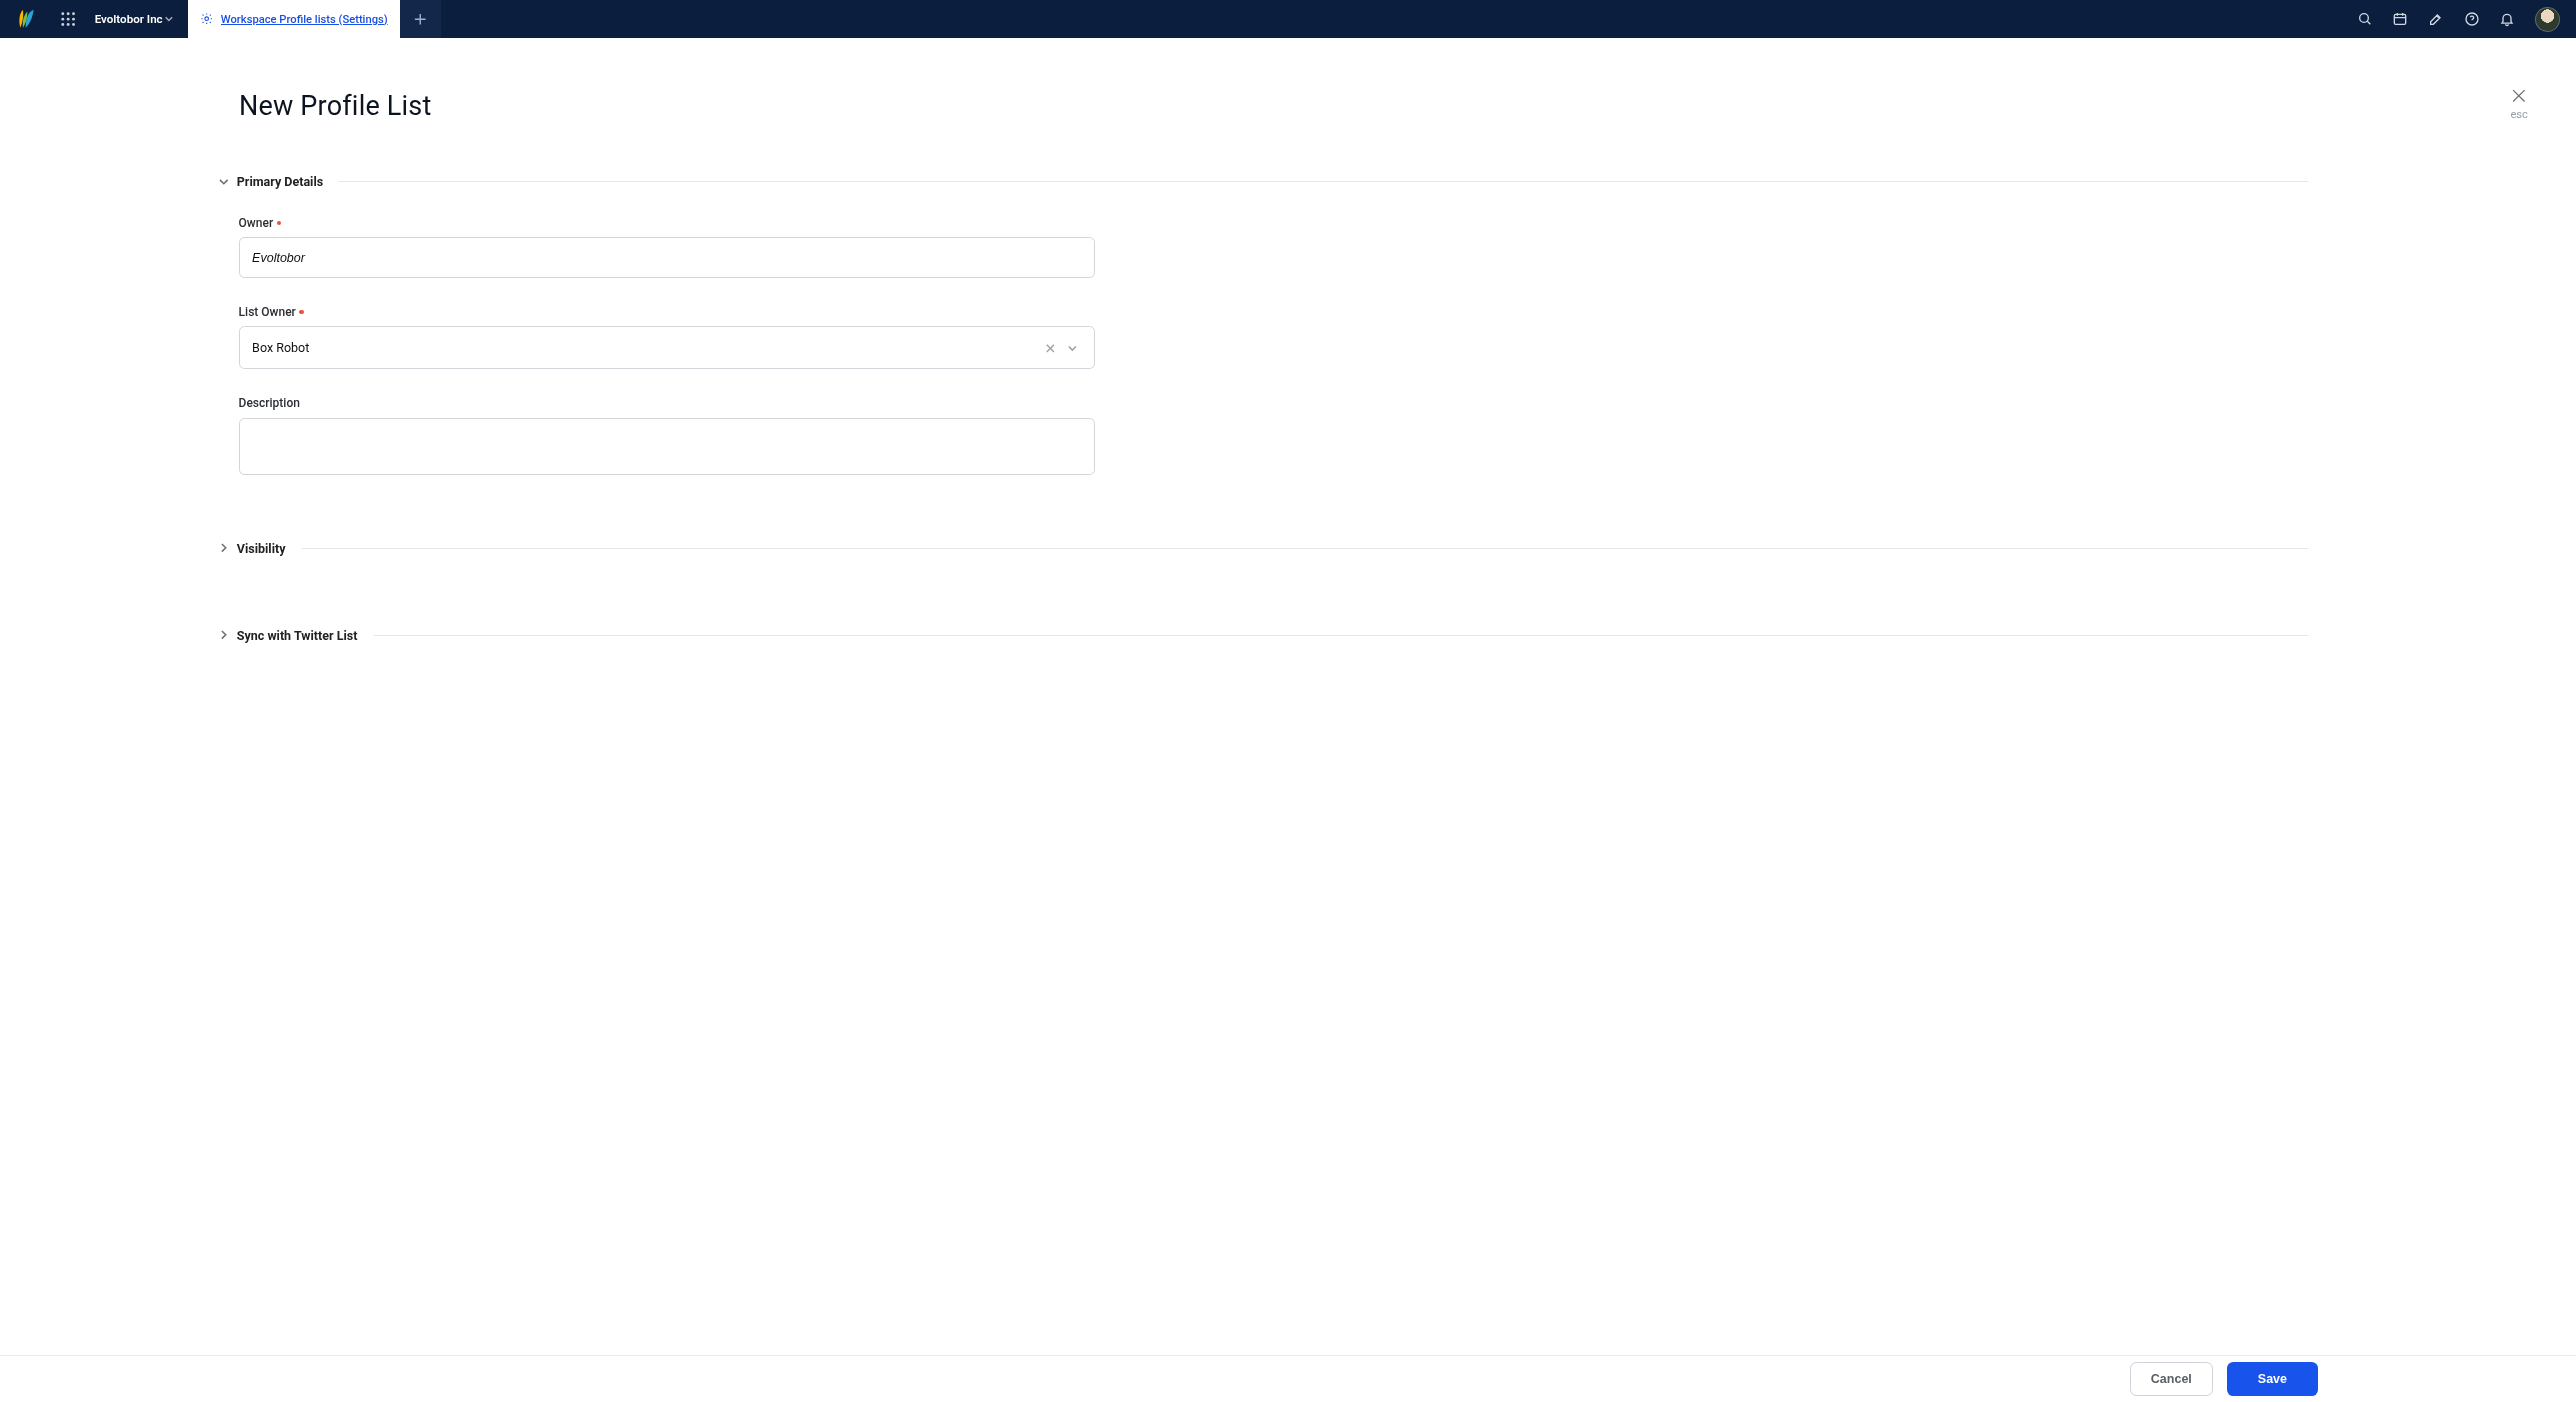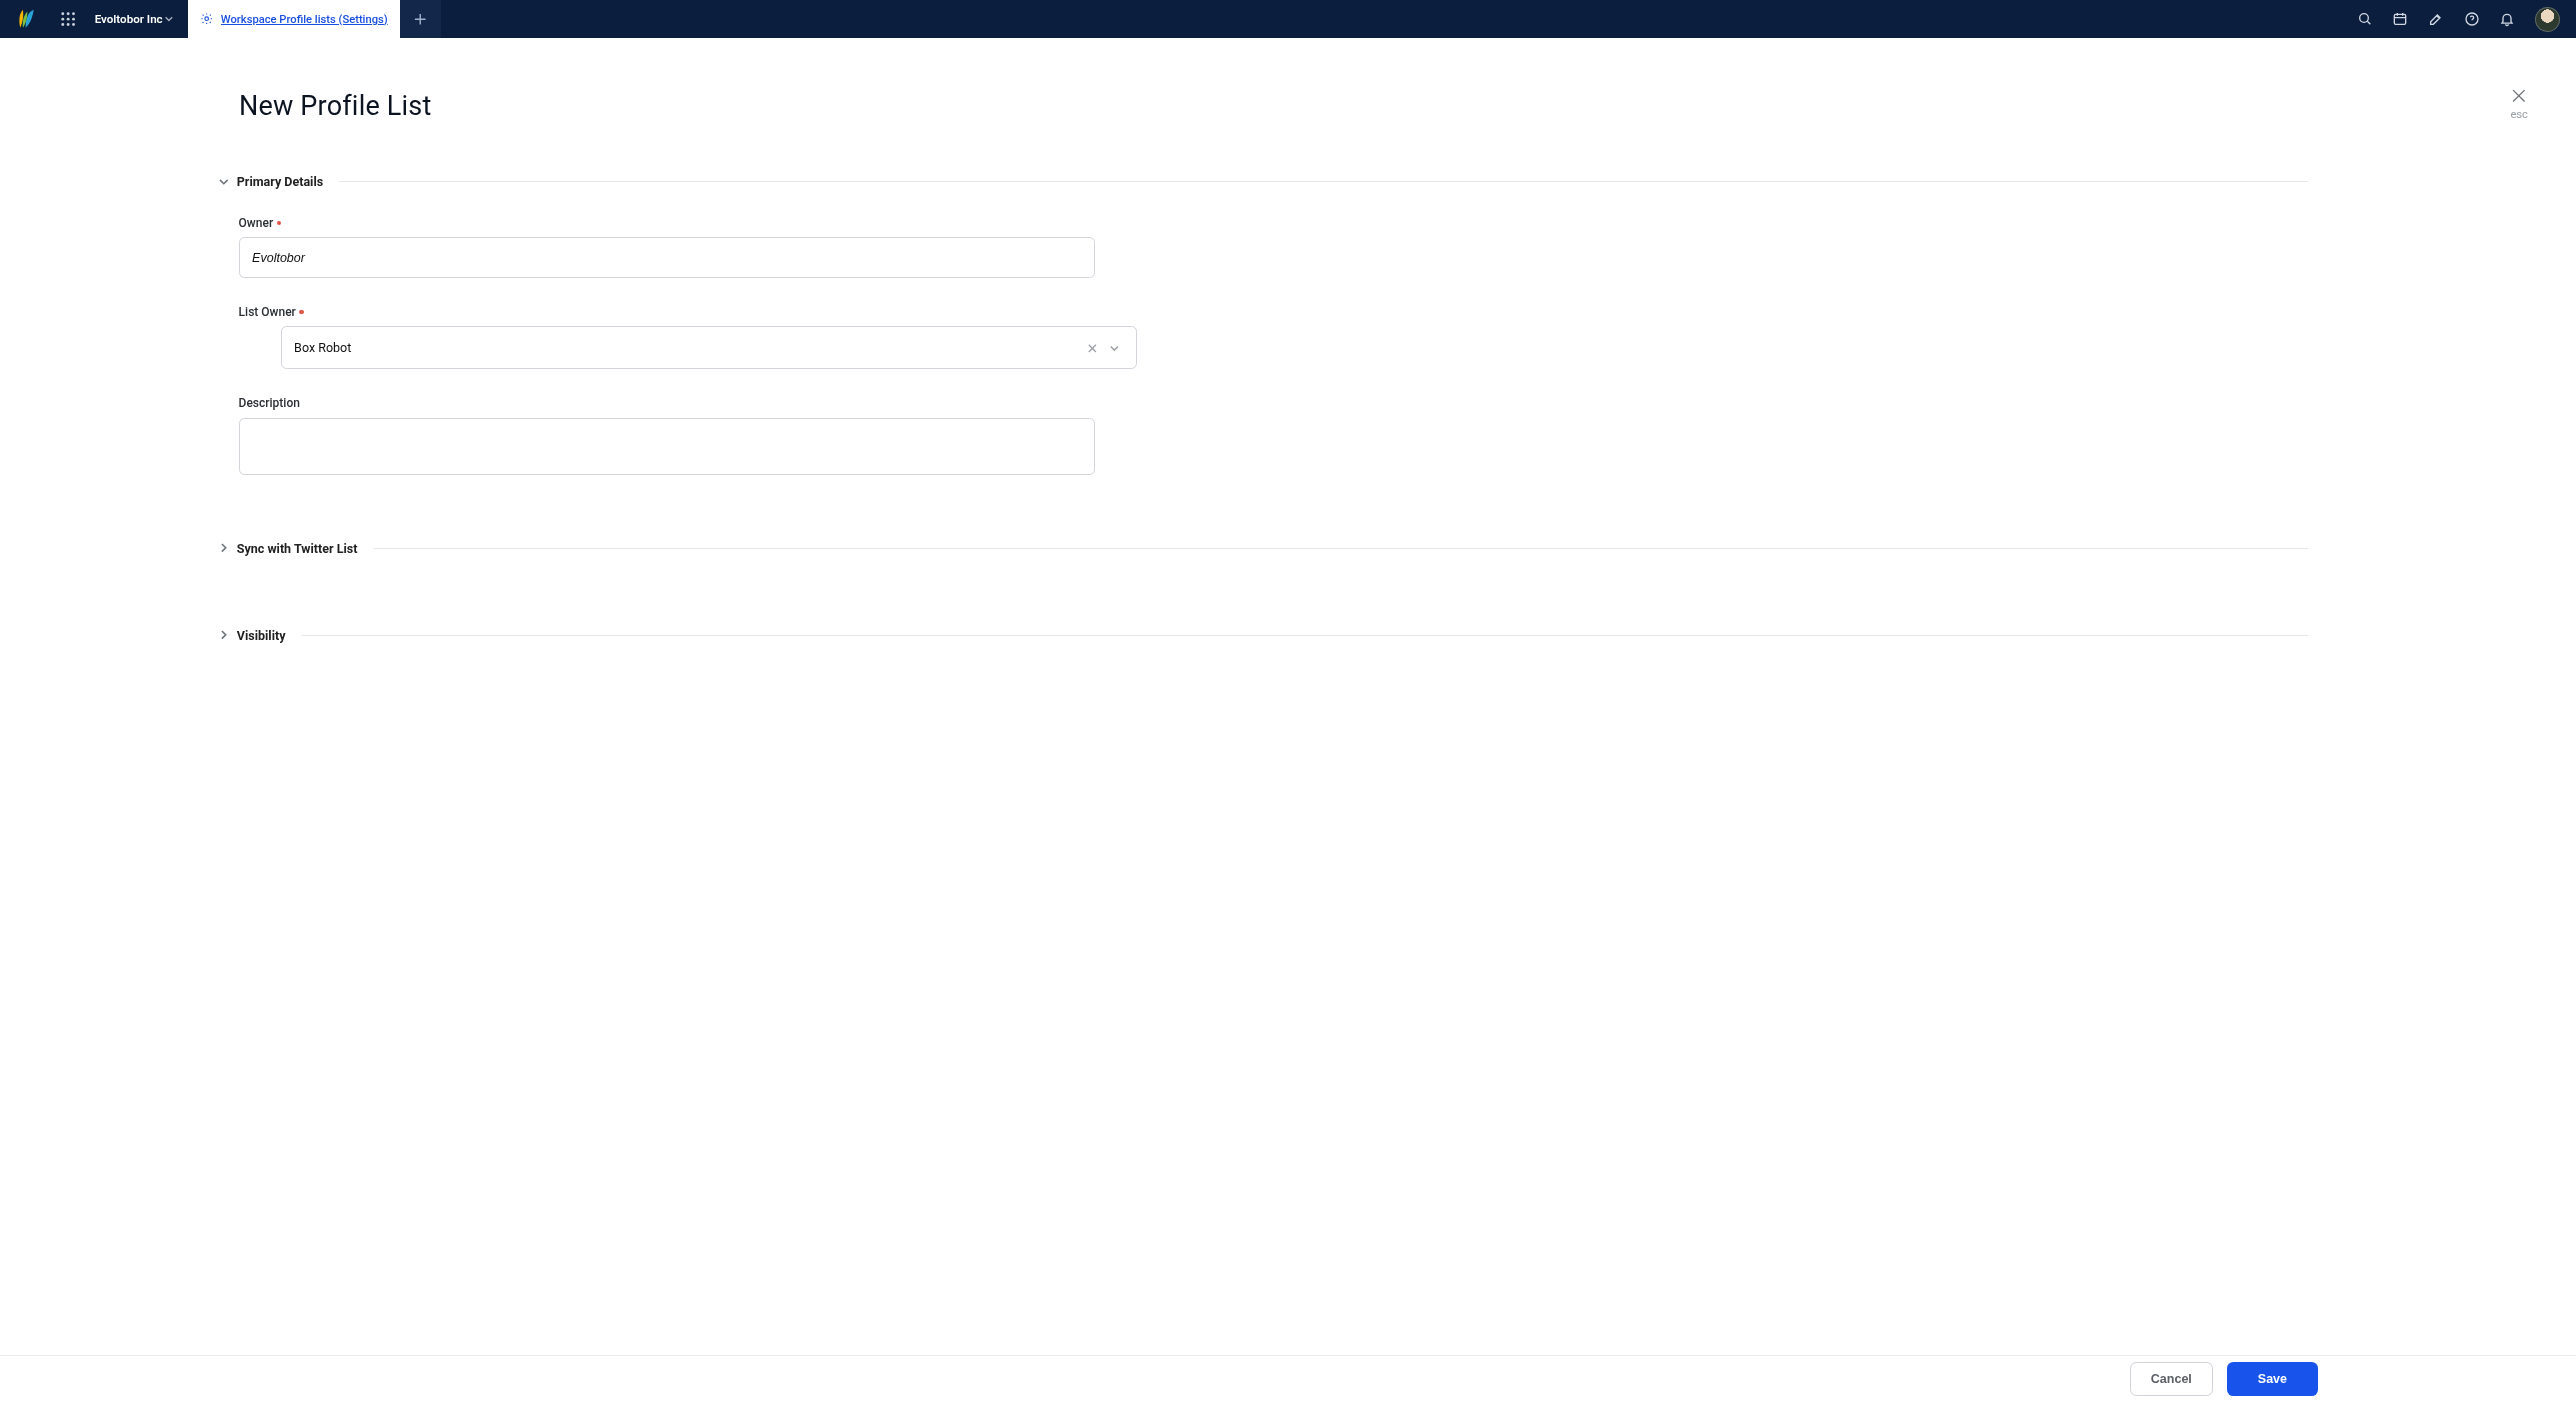--- a/index.html
+++ b/index.html
@@ -146,21 +146,20 @@
       color: #111;
       background: #fff;
     }
     .text-input { height: 41px; padding: 0 12.5px; font-style: italic; }
     .select-input {
       height: 43px;
       display: flex;
       align-items: center;
       padding: 0 10.7px 0 12.5px;
       position: relative;
-      margin-left: 42px;
     }
     .select-value { flex: 1; }
     .select-clear, .select-chev { color: #878f99; cursor: pointer; padding: 0 5.4px; }
     .textarea-input { height: 57px; padding: 9px 12.5px; resize: none; }
 
     
     .section.collapsed { margin-top: 63px; }
     .section.collapsed + .section.collapsed { margin-top: 72px; }
 
     
@@ -344,33 +343,33 @@
     </div>
   </div>
 
   <div class="section collapsed">
     <div class="section-header">
       <span>
         <svg width="11.6" height="11.6" viewBox="0 0 12 12" fill="none" stroke="#6b7176" stroke-width="1.6">
             <path d="M4 2l4 4-4 4"></path>
           </svg>
       </span>
-      <span class="section-title">Sync with Twitter List</span>
+      <span class="section-title">Visibility</span>
       <span class="section-line"></span>
     </div>
   </div>
 
   <div class="section collapsed">
     <div class="section-header">
       <span>
         <svg width="11.6" height="11.6" viewBox="0 0 12 12" fill="none" stroke="#6b7176" stroke-width="1.6">
             <path d="M4 2l4 4-4 4"></path>
           </svg>
       </span>
-      <span class="section-title">Visibility</span>
+      <span class="section-title">Sync with Twitter List</span>
       <span class="section-line"></span>
     </div>
   </div>
 </div>
 
 <div class="footer">
   <button class="btn btn-secondary">Cancel</button>
   <button class="btn btn-primary">Save</button>
 </div>
 

